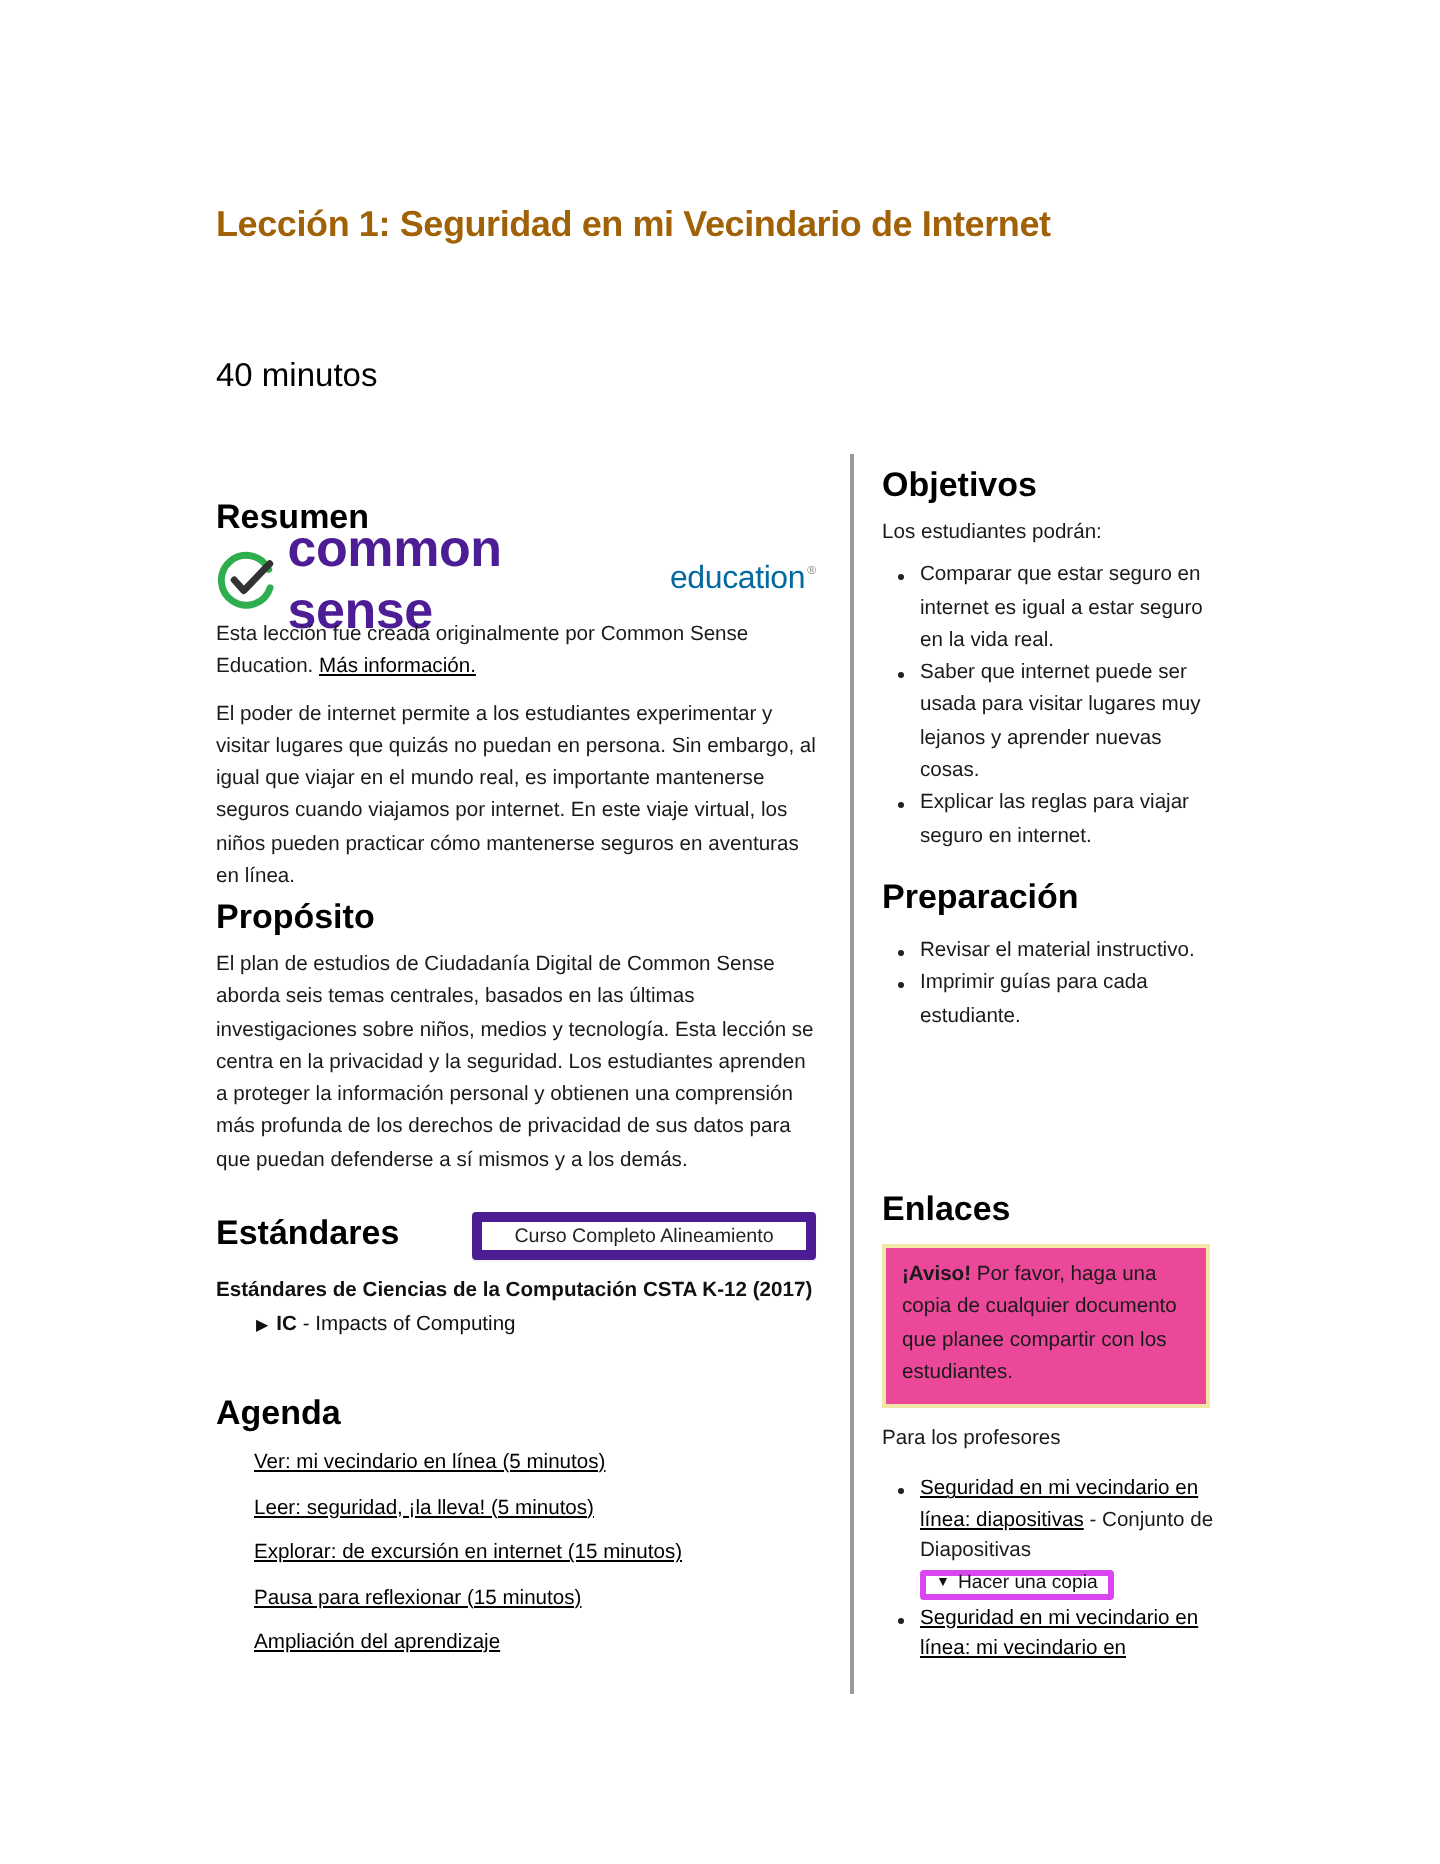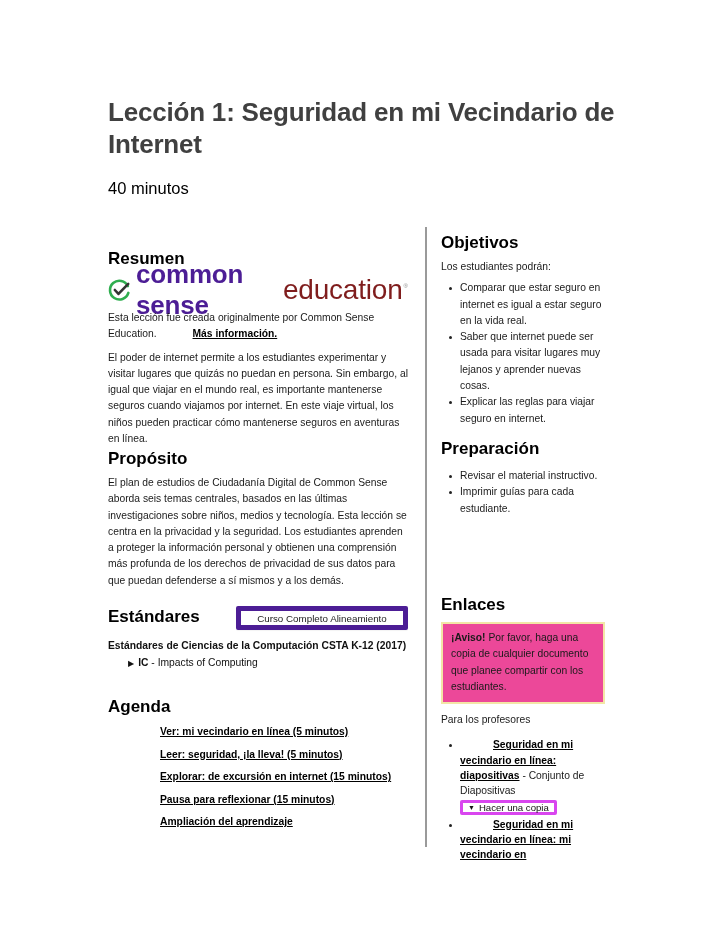--- a/index.html
+++ b/index.html
@@ -4,45 +4,45 @@
   <style>
     * { box-sizing: border-box; margin: 0; padding: 0; }
     html, body { width: 720px; height: 932px; background: #ffffff; overflow: hidden; }
     body {
       font-family: "Liberation Sans", "DejaVu Sans", sans-serif;
       color: #111111;
       position: relative;
     }
     .page-title {
       position: absolute; left: 108px; top: 96px; width: 520px;
-      font-size: 26px; font-weight: 700; line-height: 32px; color: #404040;
+      font-size: 18px; font-weight: 700; line-height: 32px; color: #a16207;
       letter-spacing: -0.2px;
     }
     .duration {
       position: absolute; left: 108px; top: 179px;
       font-size: 16.5px; font-weight: 400; color: #000;
     }
     .col-left { position: absolute; left: 108px; top: 248px; width: 300px; }
     .col-right { position: absolute; left: 441px; top: 232px; width: 170px; }
     .divider {
       position: absolute; left: 425px; top: 227px; width: 2px; height: 620px;
       background: #9a9a9a;
     }
     h2 {
       font-size: 17px; font-weight: 700; color: #000; line-height: 22px;
       margin-bottom: 4px;
     }
     p, li { font-size: 10.3px; line-height: 16.3px; color: #1a1a1a; }
-    a { color: #000; font-weight: 700; text-decoration: underline; cursor: pointer; margin-left: 33px; }
+    a { color: #000; font-weight: 400; text-decoration: underline; cursor: pointer; }
 
     
     .logo { display: flex; align-items: center; height: 32px; margin-bottom: 4px; }
     .logo svg { width: 32px; height: 32px; margin-right: 5px; }
     .logo-common { font-size: 26px; font-weight: 700; color: #4c1d95; letter-spacing: -0.2px; }
-    .logo-edu { font-size: 28px; font-weight: 400; color: #7f1d1d; margin-left: 12px; letter-spacing: -0.2px; }
+    .logo-edu { font-size: 16px; font-weight: 400; color: #0369a1; margin-left: 12px; letter-spacing: -0.2px; }
     .logo-reg { font-size: 6px; color: #888; align-self: flex-start; margin-top: 9px; margin-left: 1px; }
 
     .section-summary p { margin-bottom: 7px; }
     .section-purpose { position: absolute; top: 200px; left: 0; width: 300px; }
     .section-standards { position: absolute; top: 358px; left: 0; width: 300px; }
     .section-agenda { position: absolute; top: 448px; left: 0; width: 300px; }
 
     .std-head { display: flex; align-items: flex-end; justify-content: space-between; }
     .std-head h2 { margin-bottom: 2px; }
     .align-btn {

